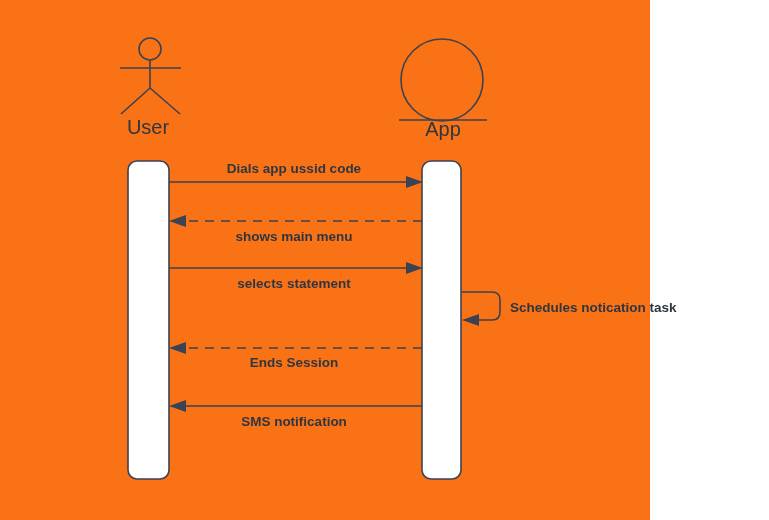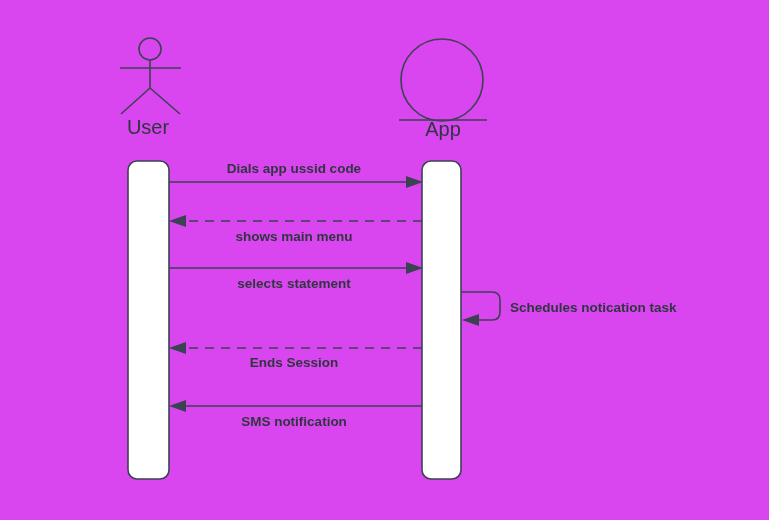--- a/index.html
+++ b/index.html
@@ -9,23 +9,23 @@
   }
   body {
     width: 769px;
     height: 520px;
     overflow: hidden;
     font-family: "Liberation Sans", sans-serif;
     color: #2f3640;
   }
   #diagram-root {
     position: relative;
-    width: 769px;
+    width: 650px;
     height: 520px;
-    background: #d946ef;
+    background: #f97316;
   }
   svg#seq-svg {
     display: block;
     width: 769px;
     height: 520px;
   }
   .lifeline-box {
     fill: #ffffff;
     stroke: #3b4252;
     stroke-width: 1.6;

